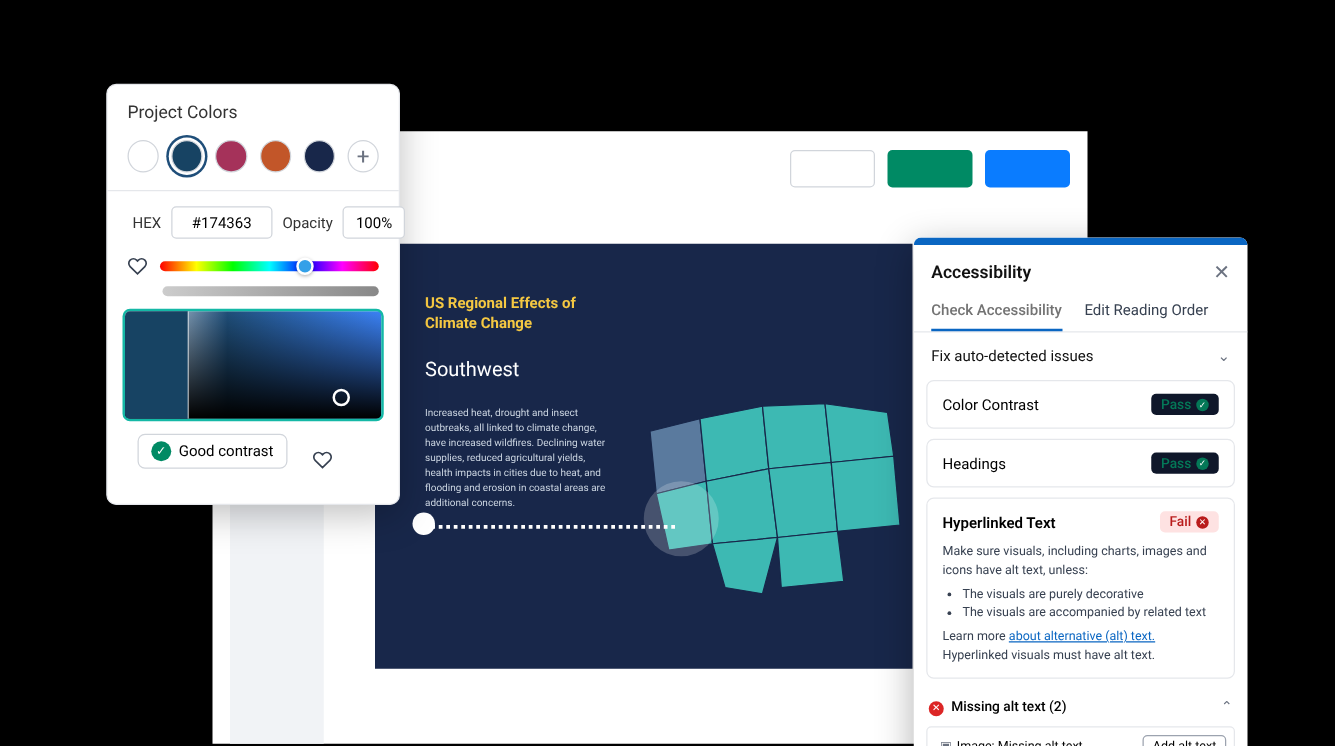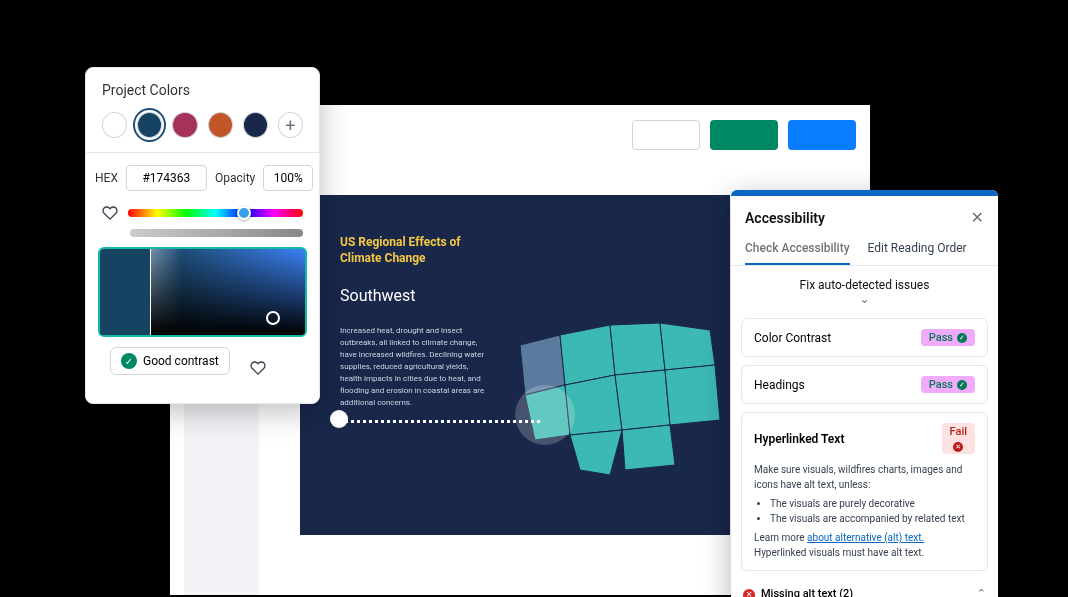--- a/index.html
+++ b/index.html
@@ -27,21 +27,21 @@
 .dot-handle { position: absolute; left: 30px; top: 215px; width: 18px; height: 18px; background: #fff; border-radius: 50%; }
 .map-circle { position: absolute; left: 215px; top: 190px; width: 60px; height: 60px; border-radius: 50%; background: rgba(255,255,255,0.2); }
 
 
 .color-panel { position: absolute; left: 85px; top: 67px; width: 235px; background: #fff; border-radius: 8px; box-shadow: 0 8px 30px rgba(0,0,0,0.25); border: 1px solid #e5e7eb; }
 .color-header { padding: 14px 16px 4px; font-size: 14px; color: #333; font-weight: 400; }
 .swatches { display: flex; gap: 10px; padding: 10px 16px 14px; align-items: center; }
 .swatch { width: 26px; height: 26px; border-radius: 50%; border: 1px solid #d1d5db; cursor: pointer; }
 .swatch.selected { box-shadow: 0 0 0 2px #fff, 0 0 0 4px #1f4e79; }
 .swatch.add { display: flex; align-items: center; justify-content: center; color: #6b7280; font-size: 18px; }
-.hex-row { display: flex; align-items: center; gap: 8px; padding: 0 9px 14px; font-size: 12px; color: #333; }
+.hex-row { display: flex; align-items: center; gap: 8px; padding: 0 20px 14px; font-size: 12px; color: #333; }
 .hex-input { width: 81px; padding: 5px 3px; border: 1px solid #d1d5db; border-radius: 4px; font-size: 12px; text-align: center; }
 .hue-row { padding: 0 16px 8px; display: flex; align-items: center; gap: 10px; }
 .heart-icon { color: #374151; cursor: pointer; }
 .hue-bar { flex: 1; height: 8px; border-radius: 4px; background: linear-gradient(90deg, red, yellow, lime, cyan, blue, magenta, red); position: relative; }
 .hue-handle { position: absolute; top: -3px; left: 62%; width: 14px; height: 14px; background: #33a0e8; border: 2px solid #fff; border-radius: 50%; box-shadow: 0 1px 3px rgba(0,0,0,0.3); }
 .opacity-bar { margin: 0 16px 10px 44px; height: 8px; border-radius: 4px; background: linear-gradient(90deg, #ccc, #888); position: relative; }
 .sat-val { margin: 0 12px 10px; height: 90px; border-radius: 6px; border: 2px solid #14b8a6; position: relative; background: linear-gradient(to bottom, rgba(0,0,0,0) 0%, rgba(0,0,0,1) 100%), linear-gradient(to right, #fff 0%, #1f4e79 40%, #3b82f6 100%); }
 .sat-val-split { position: absolute; left: 0; top: 0; width: 25%; height: 100%; background: #174363; border-right: 1px solid #fff; border-radius: 4px 0 0 4px; }
 .sv-handle { position: absolute; right: 25px; bottom: 10px; width: 14px; height: 14px; border: 2px solid #fff; border-radius: 50%; }
 .contrast-chip { margin: 0 12px 14px; display: inline-flex; align-items: center; gap: 6px; padding: 5px 10px; border: 1px solid #d1d5db; border-radius: 6px; font-size: 12px; }
@@ -49,26 +49,26 @@
 
 
 .a11y-panel { position: absolute; left: 731px; top: 190px; width: 267px; height: 497px; background: #fff; border-radius: 6px; box-shadow: 0 8px 30px rgba(0,0,0,0.3); overflow: hidden; }
 .a11y-topbar { height: 6px; background: #0a66c2; }
 .a11y-header { display: flex; justify-content: space-between; align-items: center; padding: 12px 14px 8px; }
 .a11y-title { font-size: 14px; font-weight: 600; color: #111; }
 .a11y-close { color: #6b7280; cursor: pointer; font-size: 16px; }
 .a11y-tabs { display: flex; gap: 18px; padding: 0 14px; border-bottom: 1px solid #e5e7eb; font-size: 12px; }
 .a11y-tab { padding: 6px 0 8px; color: #374151; cursor: pointer; }
 .a11y-tab.active { color: #737373; border-bottom: 2px solid #0a66c2; font-weight: 500; }
-.fix-row { display: flex; justify-content: space-between; align-items: center; padding: 12px 14px; font-size: 12px; color: #111; cursor: pointer; flex-direction: column; }
+.fix-row { display: flex; justify-content: space-between; align-items: center; padding: 12px 14px; font-size: 12px; color: #111; cursor: pointer; }
 .chevron { color: #6b7280; }
 .check-item { margin: 0 10px 8px; border: 1px solid #e5e7eb; border-radius: 6px; padding: 10px 12px; font-size: 12px; display: flex; justify-content: space-between; align-items: center; }
-.pass-badge { background: #f0abfc; color: #047857; padding: 2px 8px; border-radius: 4px; font-size: 11px; display: inline-flex; align-items: center; gap: 4px; font-weight: 500; }
+.pass-badge { background: #0f172a; color: #047857; padding: 2px 8px; border-radius: 4px; font-size: 11px; display: inline-flex; align-items: center; gap: 4px; font-weight: 500; }
 .pass-badge .dot { width: 10px; height: 10px; background: #047857; border-radius: 50%; display: inline-flex; align-items: center; justify-content: center; color: #fff; font-size: 7px; }
-.fail-badge { background: #fee2e2; color: #b91c1c; padding: 2px 8px; border-radius: 4px; font-size: 11px; display: inline-flex; align-items: center; gap: 4px; font-weight: 500; flex-direction: column; }
+.fail-badge { background: #fee2e2; color: #b91c1c; padding: 2px 8px; border-radius: 4px; font-size: 11px; display: inline-flex; align-items: center; gap: 4px; font-weight: 500; }
 .fail-badge .dot { width: 10px; height: 10px; background: #b91c1c; border-radius: 50%; display: inline-flex; align-items: center; justify-content: center; color: #fff; font-size: 7px; }
 .alt-text-card { margin: 0 10px 8px; border: 1px solid #e5e7eb; border-radius: 6px; padding: 10px 12px; font-size: 11px; }
 .alt-card-head { display: flex; justify-content: space-between; align-items: center; margin-bottom: 8px; }
 .alt-card-head .t { font-size: 12px; font-weight: 600; }
 .alt-text-body { color: #374151; line-height: 1.5; font-size: 10px; }
 .alt-text-body ul { padding-left: 16px; margin: 4px 0; }
 .link { color: #0a66c2; text-decoration: underline; }
 .missing-row { display: flex; align-items: center; justify-content: space-between; padding: 8px 12px 4px; font-size: 11px; font-weight: 500; }
 .missing-row .red { width: 12px; height: 12px; background: #dc2626; border-radius: 50%; color: #fff; display: inline-flex; align-items: center; justify-content: center; font-size: 8px; margin-right: 6px; }
 .alt-list-item { margin: 4px 10px; display: flex; justify-content: space-between; align-items: center; border: 1px solid #e5e7eb; border-radius: 4px; padding: 6px 6px 6px 10px; font-size: 10px; }
@@ -203,21 +203,21 @@
   </div>
   <div class="alt-text-card">
     <div class="alt-card-head">
       <span class="t">Hyperlinked Text</span>
       <span class="fail-badge">
           <span>Fail</span>
           <span class="dot">✕</span>
         </span>
     </div>
     <div class="alt-text-body">
-      <div>Make sure visuals, wildfires charts, images and icons have alt text, unless:</div>
+      <div>Make sure visuals, including charts, images and icons have alt text, unless:</div>
       <ul>
         <li>The visuals are purely decorative</li>
         <li>The visuals are accompanied by related text</li>
       </ul>
       <div><span>Learn more</span> <span class="link">about alternative (alt) text.</span></div>
       <div>Hyperlinked visuals must have alt text.</div>
     </div>
   </div>
   <div class="missing-row">
     <span><span class="red">✕</span><span>Missing alt text (2)</span></span>

